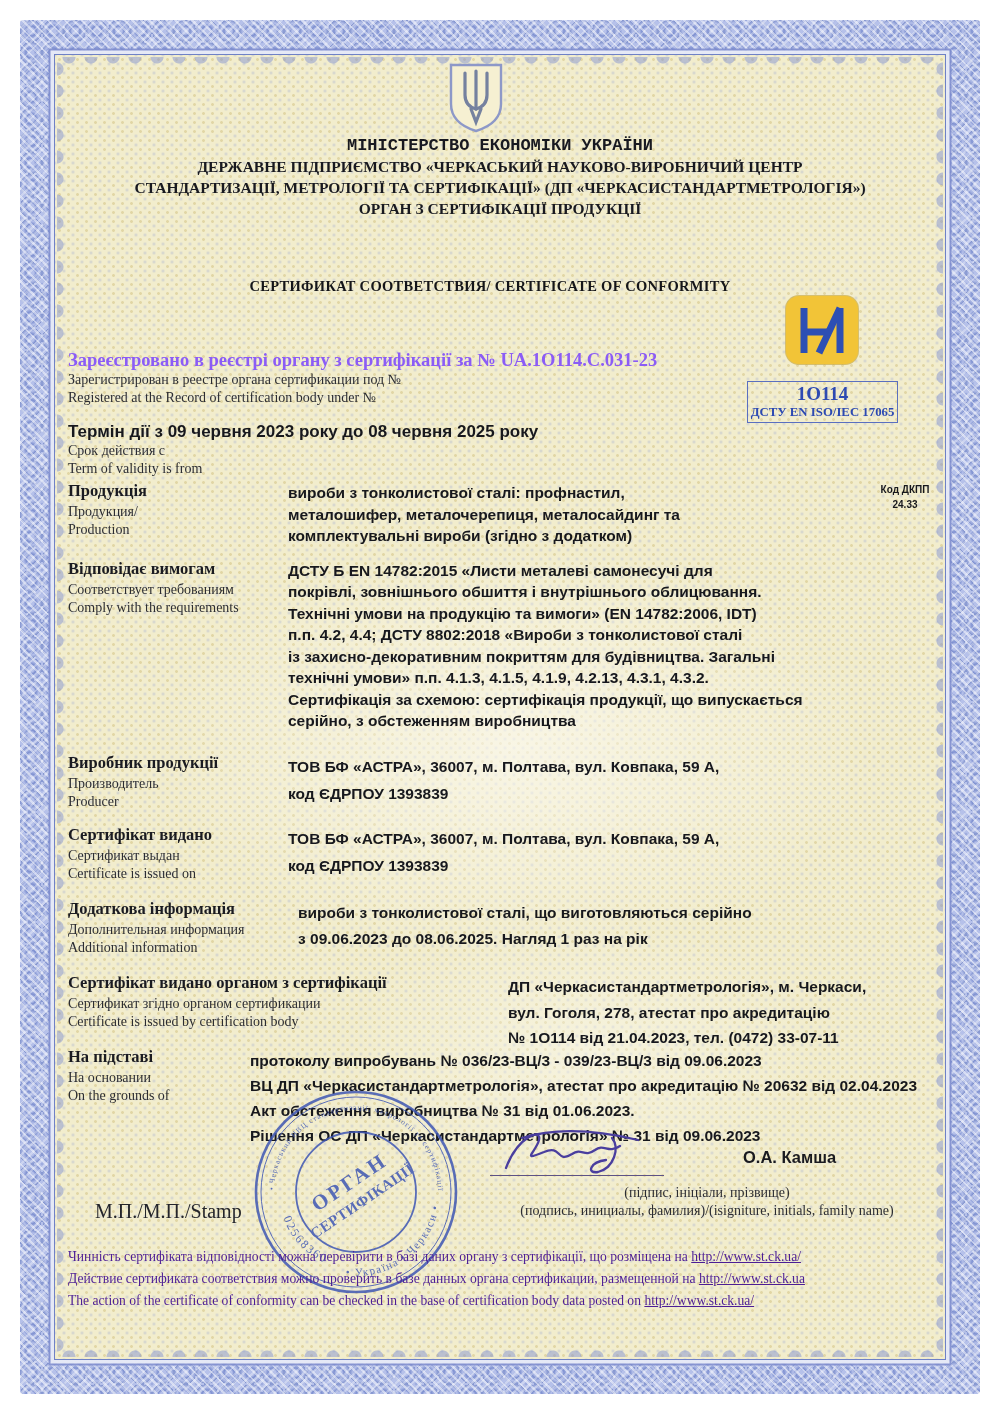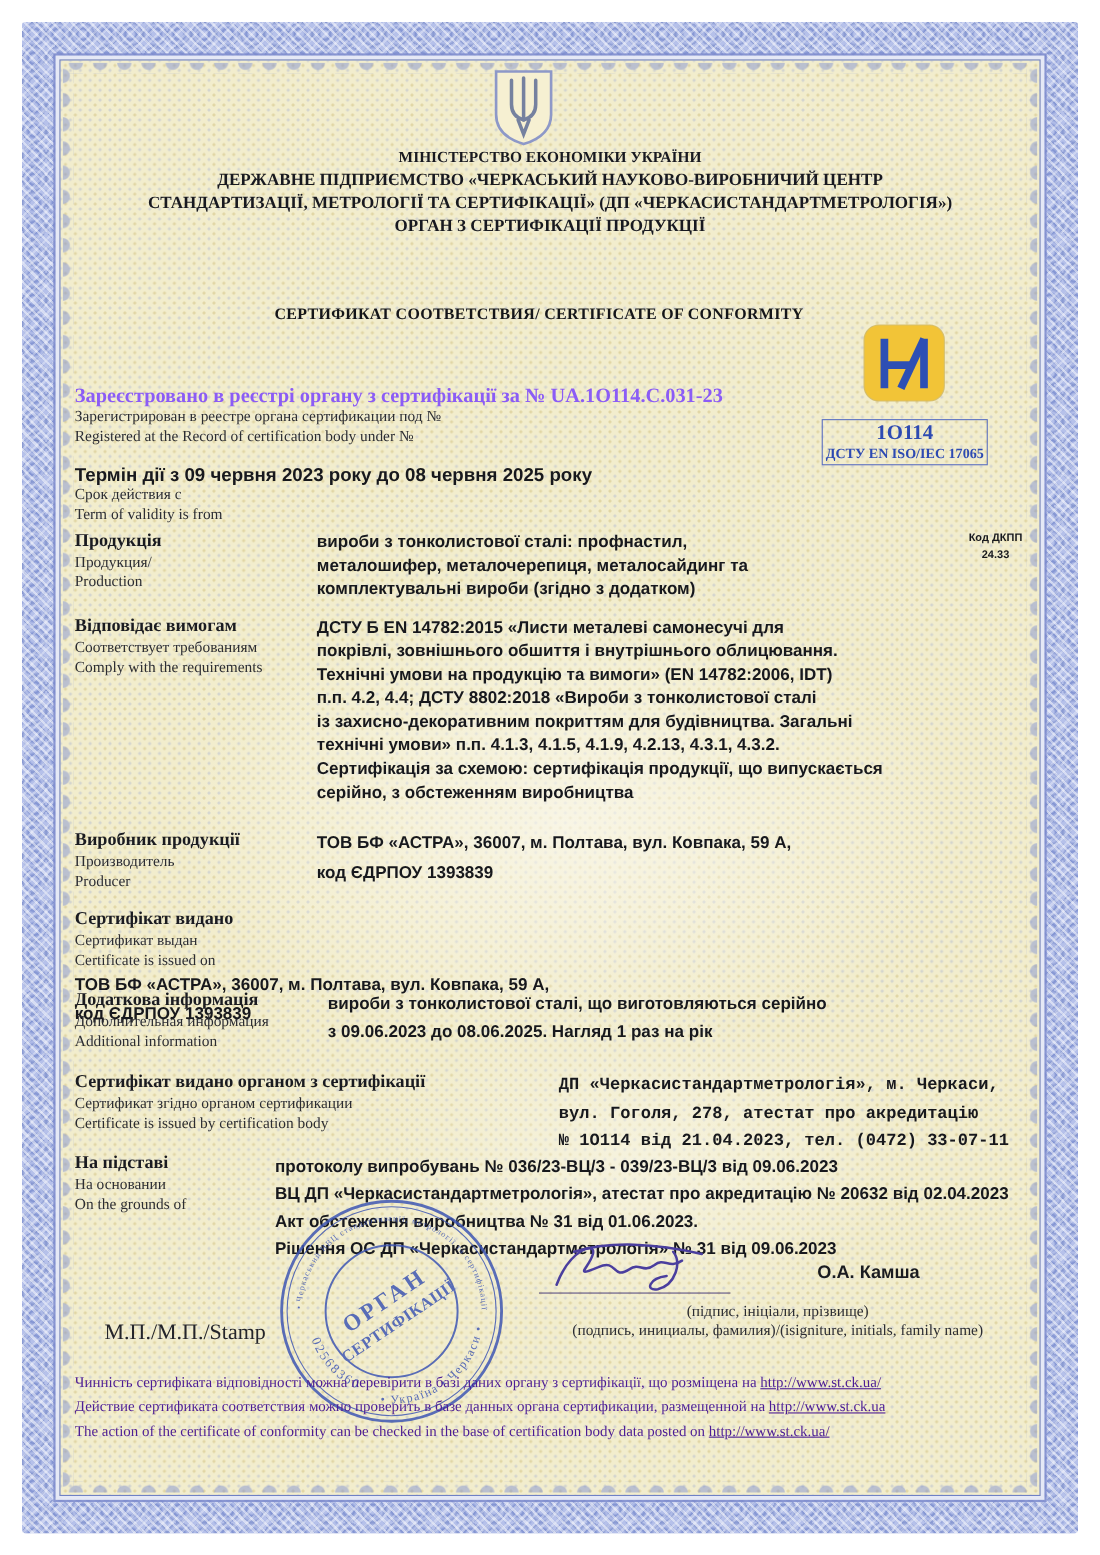--- a/index.html
+++ b/index.html
@@ -47,21 +47,21 @@
     background:radial-gradient(ellipse, rgba(250,248,238,.5), rgba(250,248,238,0) 60%); }
 
   .serifB { font-family:"Liberation Serif", serif; font-weight:bold; }
   .sansB  { font-family:"Liberation Sans", sans-serif; font-weight:bold; }
   .small  { font-family:"Liberation Serif", serif; font-size:14px; line-height:1.28; color:#2c2d33; }
   .pre    { white-space:pre-line; }
 
   #coat { position:absolute; left:447px; top:62px; }
 
   .header { position:absolute; left:60px; width:880px; top:136px; text-align:center; color:#181920; }
-  .h1 { font-size:14px; }
+  .h1 { font-size:17px;font-family:Liberation Mono, monospace; }
   .h2 { font-size:15.5px; margin-top:3px; }
 
   .title-wrap { position:absolute; left:60px; width:860px; top:274px; text-align:center; color:#141519; }
   .title    { font-size:31px; letter-spacing:.5px; }
   .subtitle { font-size:14.5px; margin-top:4px; letter-spacing:.3px; }
 
   .logo { position:absolute; left:786px; top:296px; width:72px; height:68px; background:#f2c437;
           border-radius:13px; display:flex; align-items:center; justify-content:center;
           box-shadow:0 0 0 1px rgba(198,166,58,.65); }
   .accred-box { position:absolute; left:747px; top:381px; width:151px; height:42px;
@@ -76,21 +76,21 @@
   .validity-ua { font-size:17px; color:#17181d; }
 
   .row { position:absolute; left:68px; right:52px; display:flex; align-items:flex-start; }
   .lab { width:220px; flex:none; }
   .lab-ua { font-size:16.5px; color:#1a1b21; line-height:1.15; margin-bottom:2px; }
   .value { font-size:15.5px; line-height:1.4; color:#17181d; }
 
   .row.production  { top:482px; }
   .row.requirements{ top:560px; }  .row.requirements .value { line-height:1.385; }
   .row.producer    { top:754px; }  .row.producer .value   { line-height:1.72; }
-  .row.issued-on   { top:826px;flex-direction:column; }  .row.issued-on .value  { line-height:1.72; }
+  .row.issued-on   { top:826px; }  .row.issued-on .value  { line-height:1.72; }
   .row.additional  { top:900px; }  .row.additional .value { line-height:1.7;margin-left:10px; }
   .row.issued-by   { top:974px; }  .row.issued-by .lab { width:440px; } .row.issued-by .value { line-height:1.66; }
   .row.grounds     { top:1048px; } .row.grounds .lab { width:182px; }  .row.grounds .value { line-height:1.62; }
 
   .code-col { margin-left:auto; width:86px; text-align:center; font-size:10px; line-height:1.5; color:#17181d; }
 
   .sig-label { position:absolute; left:68px; top:1146px; }
   .mp        { position:absolute; left:95px; top:1200px; font-size:20px; color:#24252b; }
   .sig-scribble { position:absolute; left:492px; top:1126px; }
   .sig-line  { position:absolute; left:490px; top:1130px; width:174px; height:46px;
@@ -225,21 +225,21 @@
     <div class="sansB value pre" style="width:620px;">вироби з тонколистової сталі, що виготовляються серійно
 з 09.06.2023 до 08.06.2025. Нагляд 1 раз на рік</div>
   </div>
 
   <div class="row issued-by">
     <div class="lab">
       <div class="serifB lab-ua">Сертифікат видано органом з сертифікації</div>
       <div class="small">Сертификат згідно органом сертификации</div>
       <div class="small">Certificate is issued by certification body</div>
     </div>
-    <div class="sansB value pre" style="width:438px;font-family:Liberation Mono, monospace;">ДП «Черкасистандартметрологія», м. Черкаси,
+    <div class="sansB value pre" style="width:438px;">ДП «Черкасистандартметрологія», м. Черкаси,
 вул. Гоголя, 278, атестат про акредитацію
 № 1О114 від 21.04.2023, тел. (0472) 33-07-11</div>
   </div>
 
   <div class="row grounds">
     <div class="lab">
       <div class="serifB lab-ua">На підставі</div>
       <div class="small">На основании</div>
       <div class="small">On the grounds of</div>
     </div>

